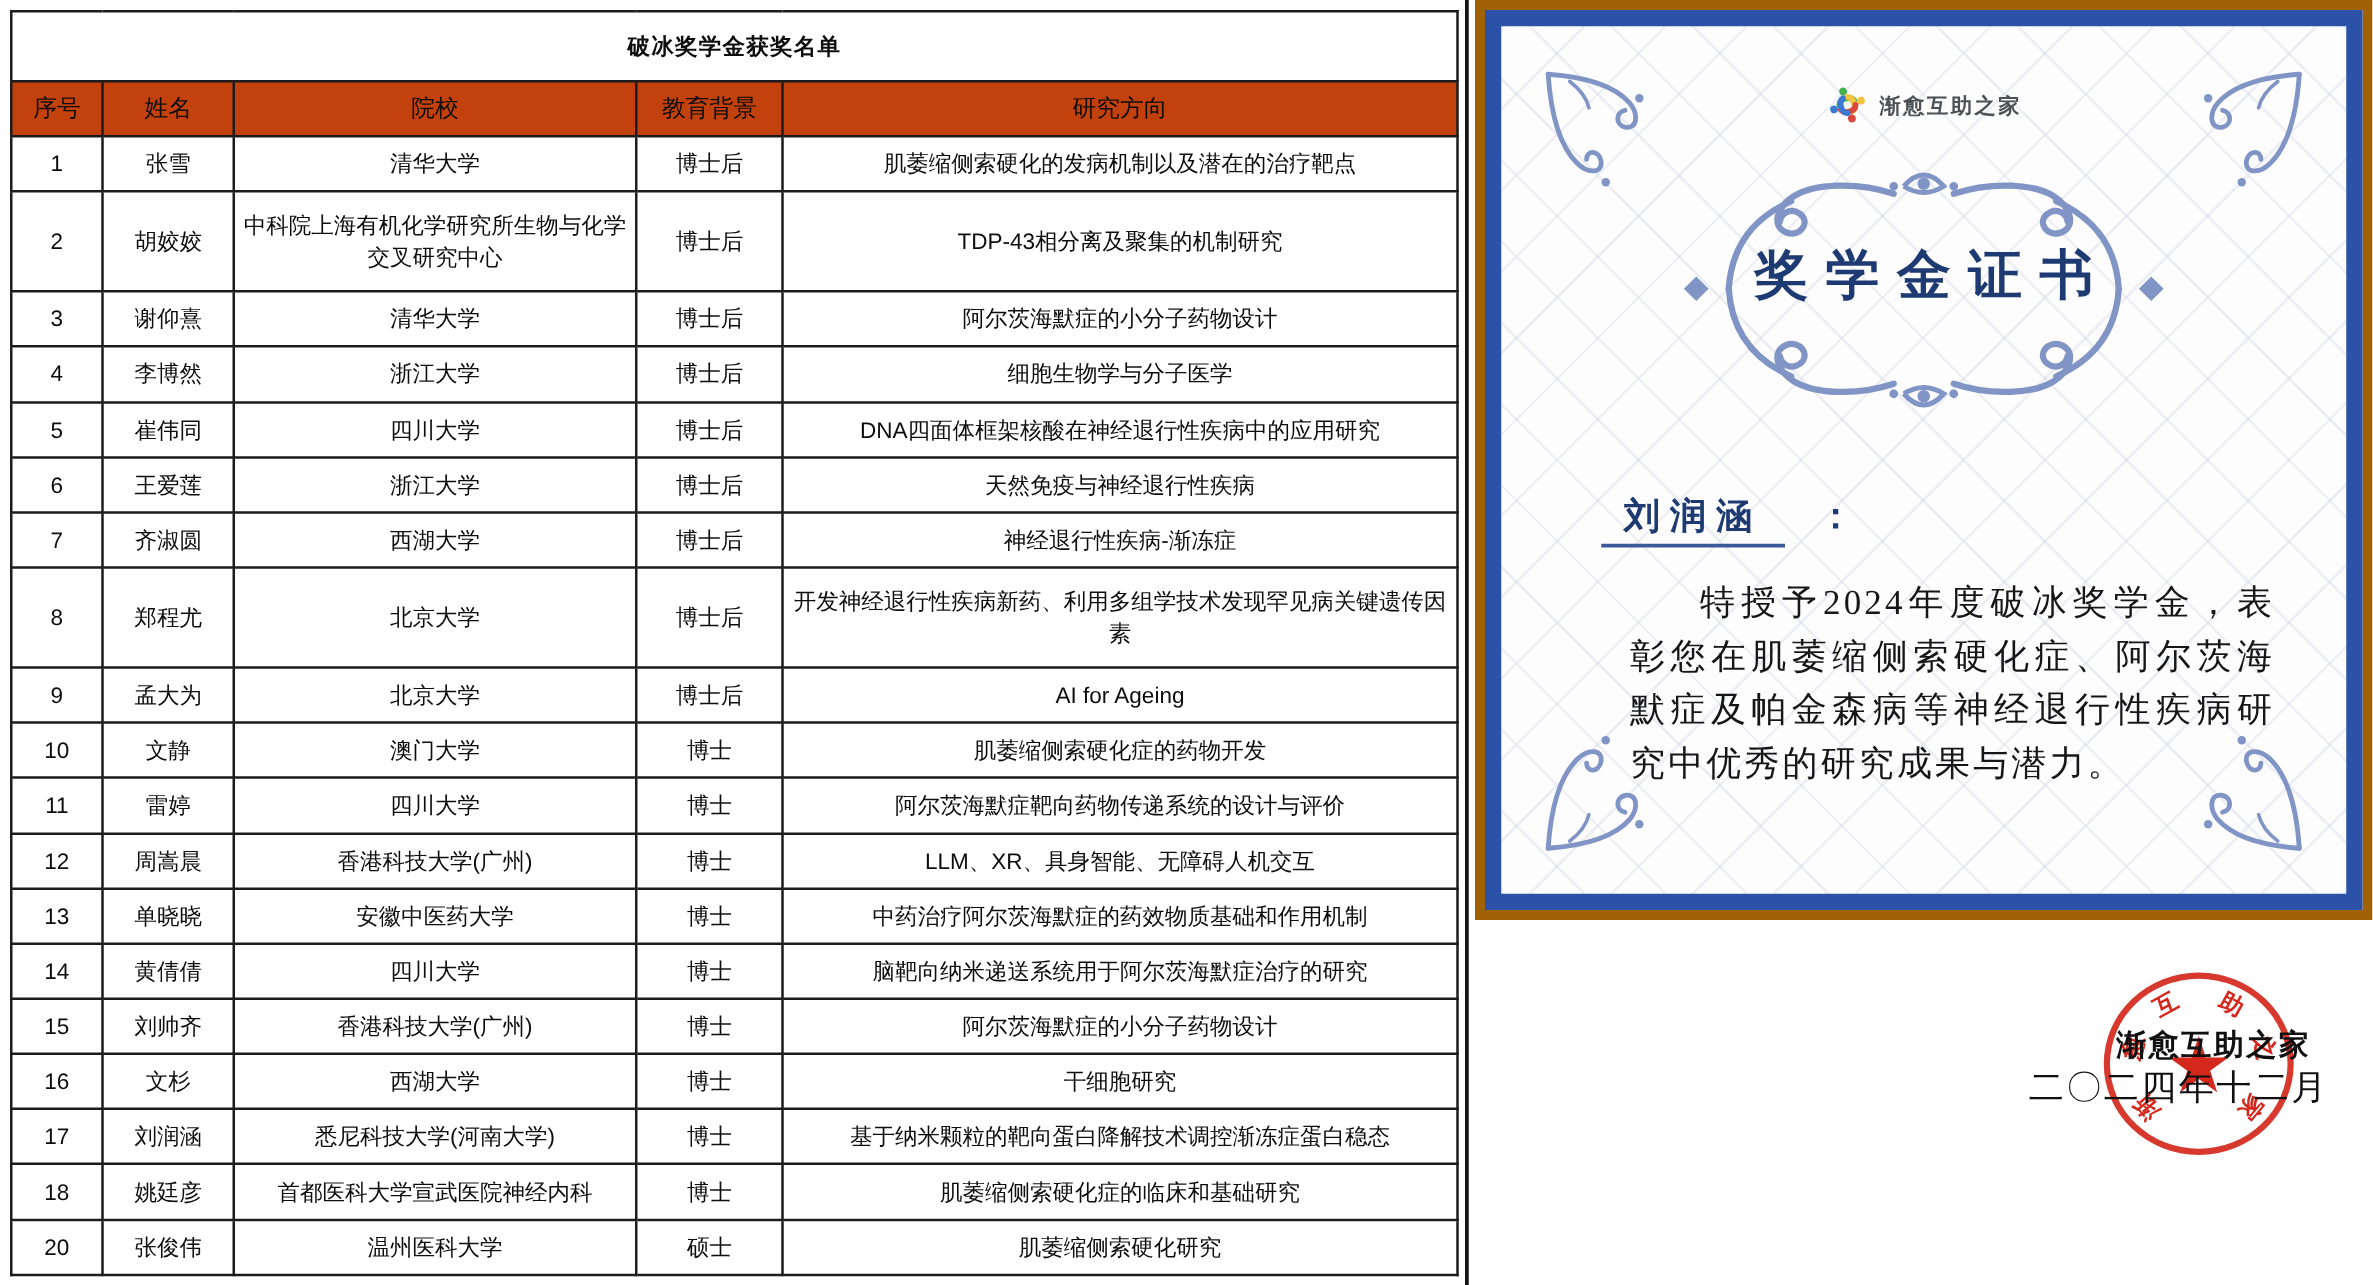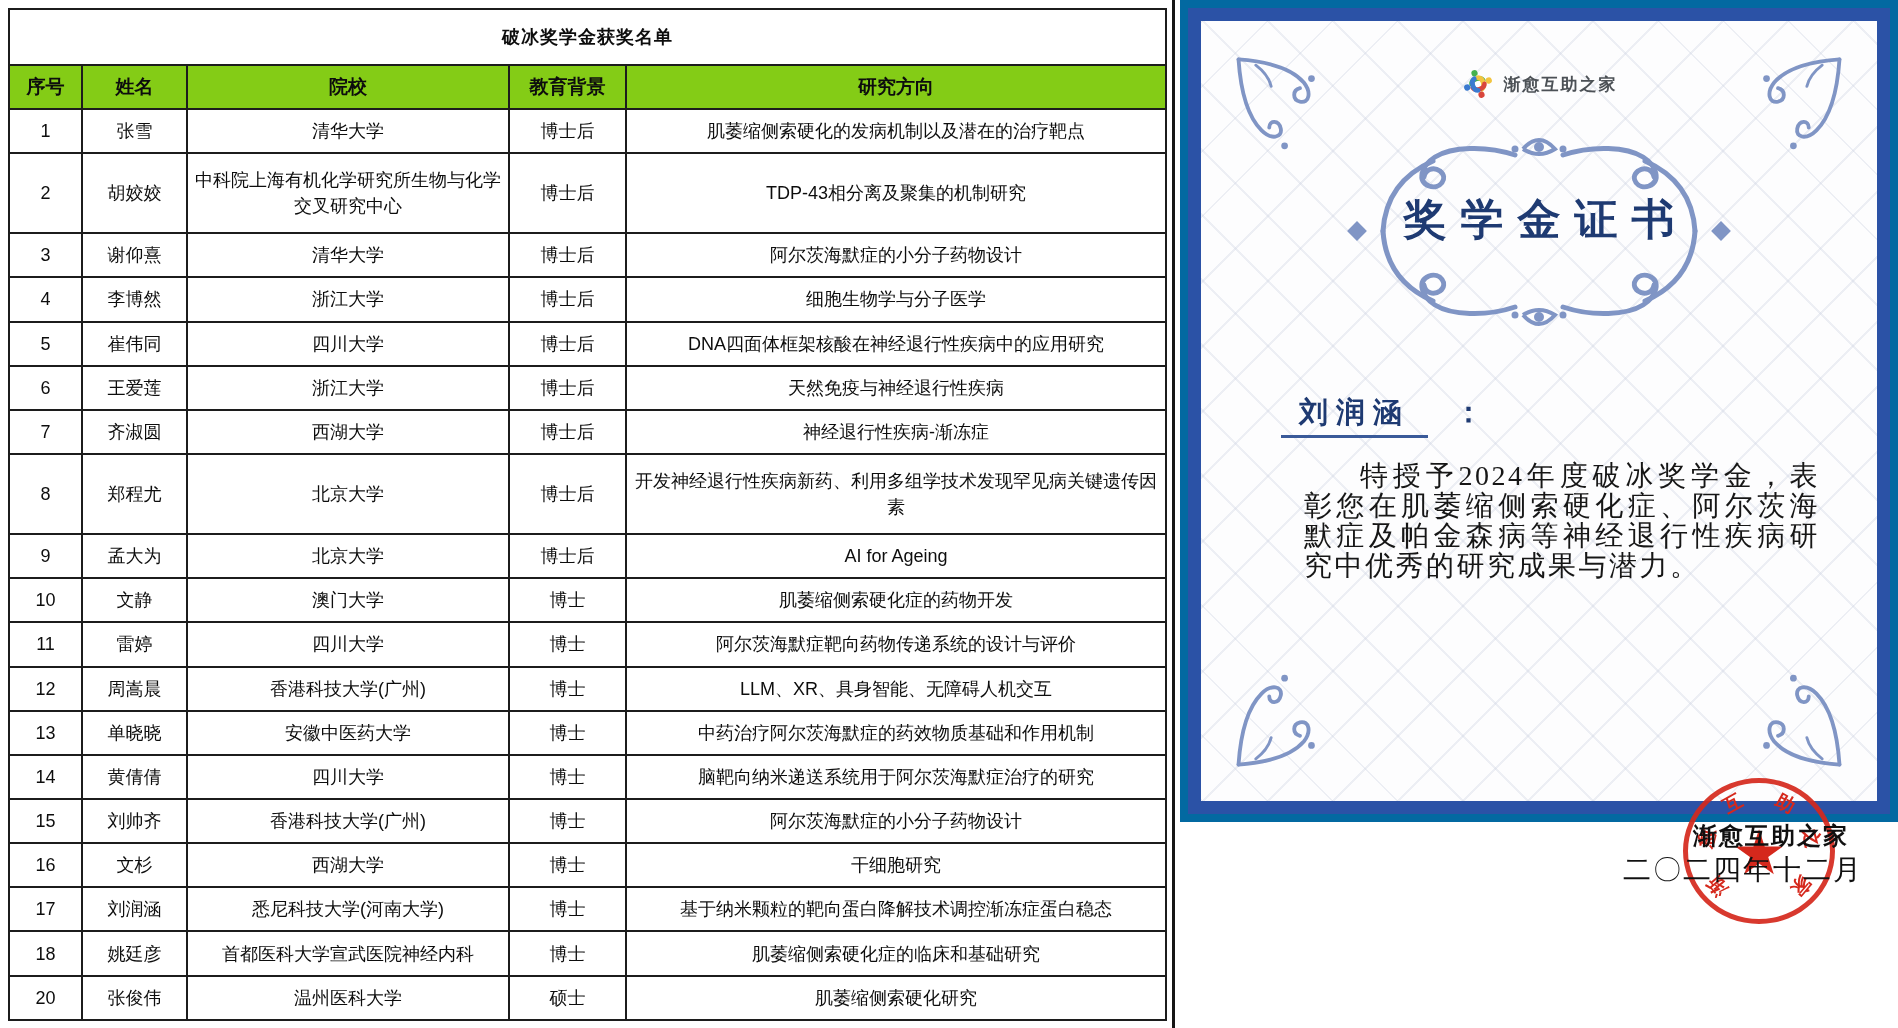--- a/index.html
+++ b/index.html
@@ -4,32 +4,32 @@
 <style>
   html,body{margin:0;padding:0;background:#ffffff;}
   .page{position:relative;width:1898px;height:1028px;background:#ffffff;overflow:hidden;
         font-family:"Liberation Sans", sans-serif;color:#111;padding-left:28px;}
 
   
   .table-panel{position:absolute;left:8px;top:8px;width:1157px;height:1013px;background:#fff;}
   table.award{width:100%;height:100%;border-collapse:collapse;table-layout:fixed;}
   table.award th,table.award td{border:2px solid #1c1c1c;text-align:center;vertical-align:middle;color:#0d0d0d;}
   .title-cell{font-size:23px;font-weight:bold;height:50px;letter-spacing:1px;}
-  table.award th{font-size:19px;font-weight:bold;height:40px;background:#84cc16;}
+  table.award th{font-size:19px;font-weight:normal;height:40px;background:#c2410c;}
   table.award td{font-size:18px;padding:2px 6px;line-height:1.45;}
   td.c-school{padding:2px 28px;}
   td.c-research{padding:2px 12px;margin-left:15px;}
   col.w-no{width:73px;} col.w-name{width:105px;} col.w-school{width:322px;}
   col.w-degree{width:117px;} col.w-research{width:540px;}
 
   
   .divider{position:absolute;left:1172px;top:0;width:3px;height:1028px;background:#151515;}
 
   
-  .cert-panel{position:absolute;left:1180px;top:0;width:718px;height:822px;background:#0369a1;}
+  .cert-panel{position:absolute;left:1180px;top:0;width:718px;height:736px;background:#a16207;}
   .cert-frame{position:absolute;inset:8px;border:13px solid #2b52a6;background:
       repeating-linear-gradient(45deg, rgba(203,209,224,0.32) 0 2px, transparent 2px 46px),
       repeating-linear-gradient(135deg, rgba(203,209,224,0.32) 0 2px, transparent 2px 46px),
       #fdfdfe;}
   .corner{position:absolute;width:96px;height:112px;}
   .corner.tl{left:26px;top:28px;}
   .corner.tr{right:26px;top:28px;transform:scaleX(-1);}
   .corner.bl{left:26px;bottom:26px;transform:scaleY(-1);}
   .corner.br{right:26px;bottom:26px;transform:scale(-1,-1);}
 
@@ -40,21 +40,21 @@
   .title-wrap svg{position:absolute;inset:0;}
   .cert-title{position:absolute;top:66px;left:0;width:100%;text-align:center;
       font-family:"Liberation Serif", serif;font-size:43px;font-weight:bold;color:#1e3a72;letter-spacing:14px;text-indent:14px;}
 
   .salutation{position:absolute;top:372px;left:80px;font-family:"Liberation Serif", serif;
       font-size:29px;font-weight:bold;color:#1e3a72;}
   .salutation .name{display:inline-block;padding:0 18px 2px 18px;border-bottom:3px solid #3a5a99;letter-spacing:8px;}
   .salutation .colon{margin-left:26px;letter-spacing:0;}
 
   .body-text{position:absolute;top:440px;left:103px;width:516px;font-family:"Liberation Serif", serif;
-      font-size:28px;line-height:30px;color:#161616;text-align:justify;text-indent:2em;letter-spacing:2.5px;}
+      font-size:28px;line-height:43px;color:#161616;text-align:justify;text-indent:2em;letter-spacing:2.5px;}
 
   .stamp{position:absolute;left:482px;top:757px;width:152px;height:146px;}
   .stamp-ring{position:absolute;inset:0;border:5px solid rgba(213,40,28,0.92);border-radius:50%;}
   .stamp-star{position:absolute;left:50%;top:50%;transform:translate(-50%,-46%);font-size:62px;color:#d5281c;line-height:1;}
   .ring-char{position:absolute;left:50%;top:50%;font-family:"Liberation Serif", serif;
       font-size:19px;font-weight:bold;color:#d5281c;}
   .rc0{transform:translate(-50%,-50%) rotate(-130deg) translateY(-54px);}
   .rc1{transform:translate(-50%,-50%) rotate(-76deg)  translateY(-54px);}
   .rc2{transform:translate(-50%,-50%) rotate(-29deg)  translateY(-54px);}
   .rc3{transform:translate(-50%,-50%) rotate(29deg)   translateY(-54px);}

